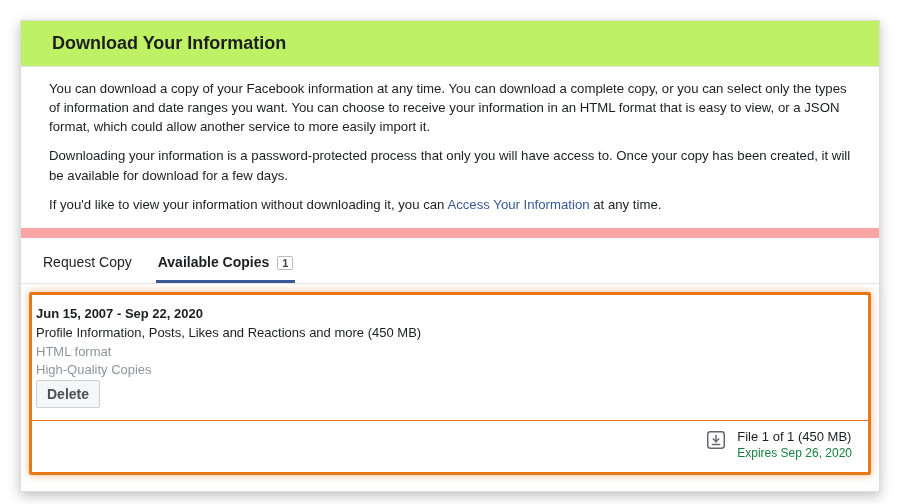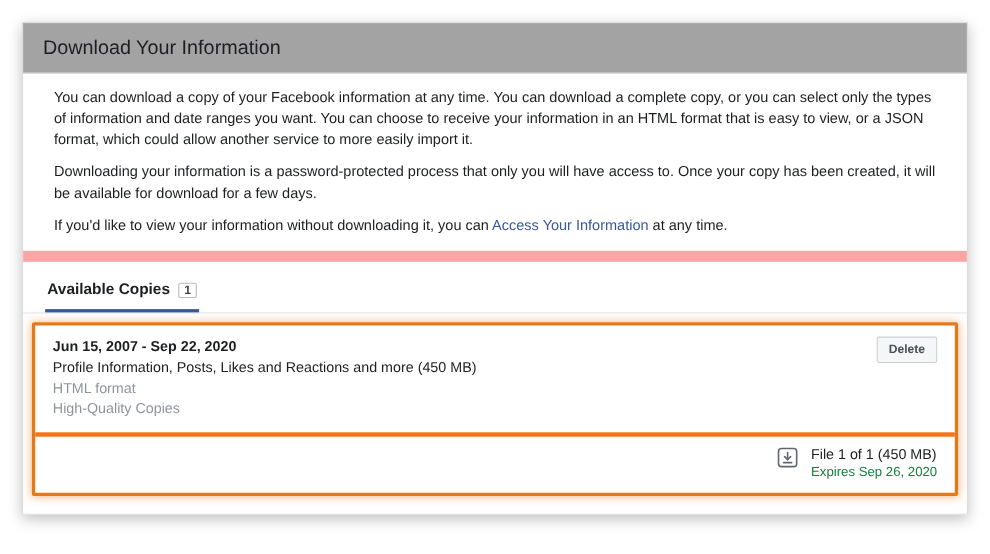--- a/index.html
+++ b/index.html
@@ -10,25 +10,25 @@
     font-family: Helvetica, Arial, sans-serif;
     color: #1c1e21;
   }
   .frame {
     width: 860px;
     margin: 0 auto;
     border: 1px solid #ddd;
     box-shadow: 0 4px 12px rgba(0,0,0,.25);
   }
   .header {
-    background: #a3a3a3;
-    padding: 12px 18px;
+    background: #bef264;
+    padding: 12px 31px;
     border-bottom: 1px solid #e5e5e5;
     font-size: 18px;
-    font-weight: 400;
+    font-weight: 700;
     color: #1c1e21;
   }
   .intro {
     padding: 12px 28px 14px;
     font-size: 13.2px;
     line-height: 1.45;
     color: #1c1e21;
     border-bottom: 10px solid #fca5a5;
   }
   .intro p { margin: 0 0 10px; }
@@ -65,25 +65,26 @@
     color: #444;
     background: #fff;
   }
   .highlight {
     border: 3px solid #e77817;
     margin: 8px 8px 16px;
     border-radius: 2px;
     box-shadow: 0 0 8px rgba(231,120,23,.5);
   }
   .copy-block {
-    padding: 10px 16px 12px;
-    border-bottom: 4px solid #f97316;
+    padding: 10px 4px 12px;
+    border-bottom: 1px solid #f97316;
     display: flex;
     justify-content: space-between;
     align-items: flex-start;
+    flex-direction: column;
   }
   .copy-info { font-size: 13px; line-height: 1.45; }
   .dates { font-weight: 700; color: #1c1e21; }
   .desc { color: #1c1e21; }
   .meta { color: #90949c; }
   .file-row {
     display: flex;
     justify-content: flex-end;
     align-items: center;
     padding: 8px 16px 10px;
@@ -94,21 +95,21 @@
     gap: 10px;
   }
   .file-icon svg { display: block; }
   .file-text { font-size: 13px; line-height: 1.3; }
   .file-name { color: #1c1e21; }
   .file-exp { color: #15803d; font-size: 12px; }
   .btn {
     background: #f5f6f7;
     border: 1px solid #ccd0d5;
     border-radius: 2px;
-    font-size: 11px;
+    font-size: 14px;
     font-weight: 600;
     color: #4b4f56;
     padding: 5px 10px;
     cursor: pointer;
   }
 </style>
 </head>
 <body>
 
 <div class="frame">
@@ -117,20 +118,21 @@
 
   <div class="intro">
     <p>You can download a copy of your Facebook information at any time. You can download a complete copy, or you can select only the types of information and date ranges you want. You can choose to receive your information in an HTML format that is easy to view, or a JSON format, which could allow another service to more easily import it.</p>
     <p>Downloading your information is a password-protected process that only you will have access to. Once your copy has been created, it will be available for download for a few days.</p>
     <p>
       <span>If you'd like to view your information without downloading it, you can </span><span class="link">Access Your Information</span><span> at any time.</span>
     </p>
   </div>
 
   <div class="tabs">
+    <div class="tab">Request Copy</div>
     <div class="tab active">
       <span>Available Copies</span>
       <span class="badge">1</span>
     </div>
   </div>
 
   <div class="highlight">
 
     <div class="copy-block">
       <div class="copy-info">

